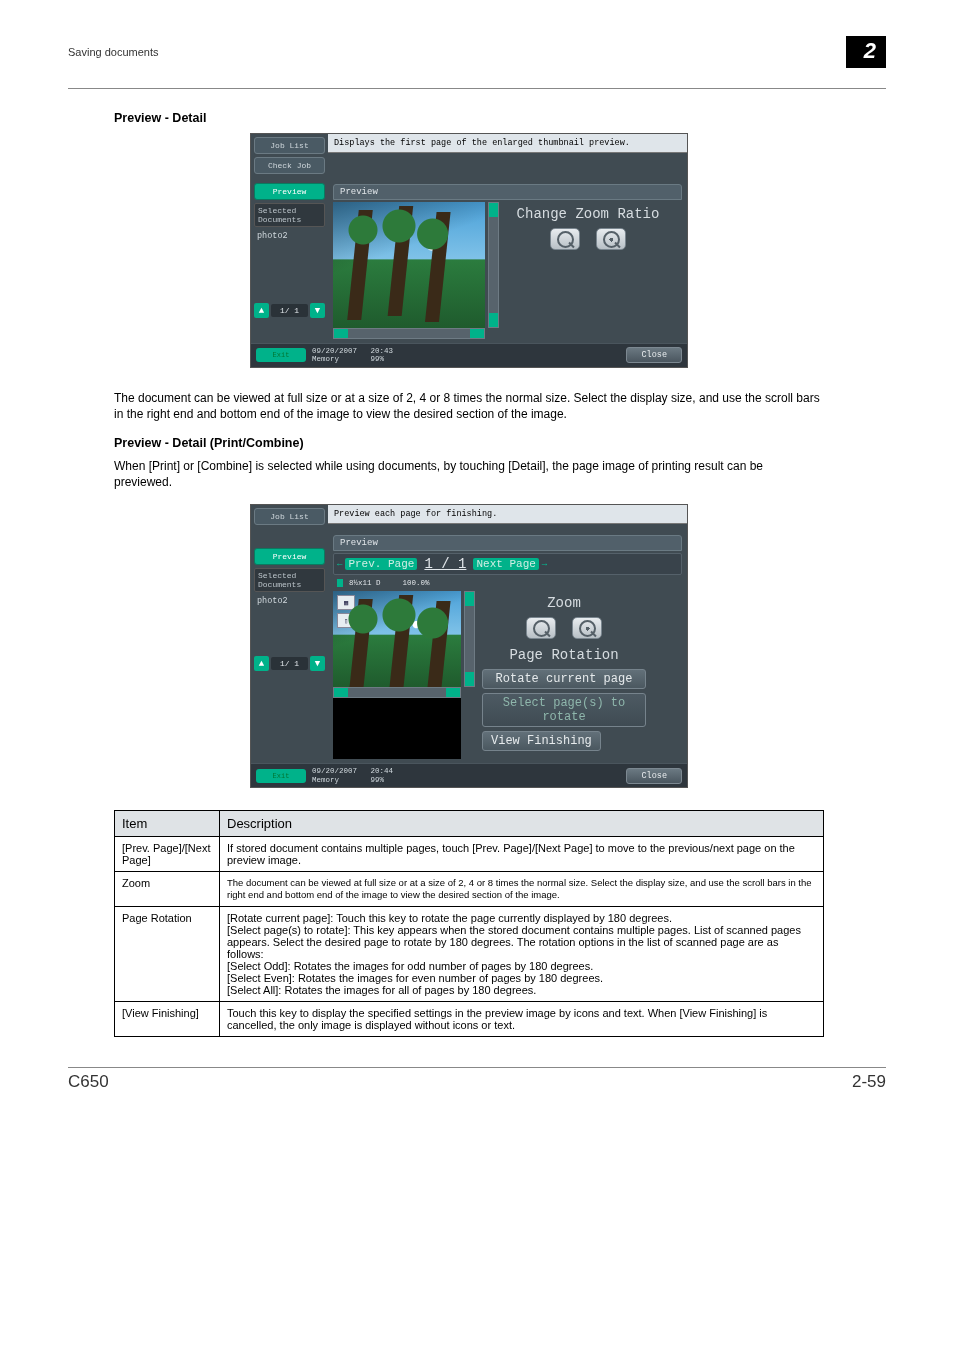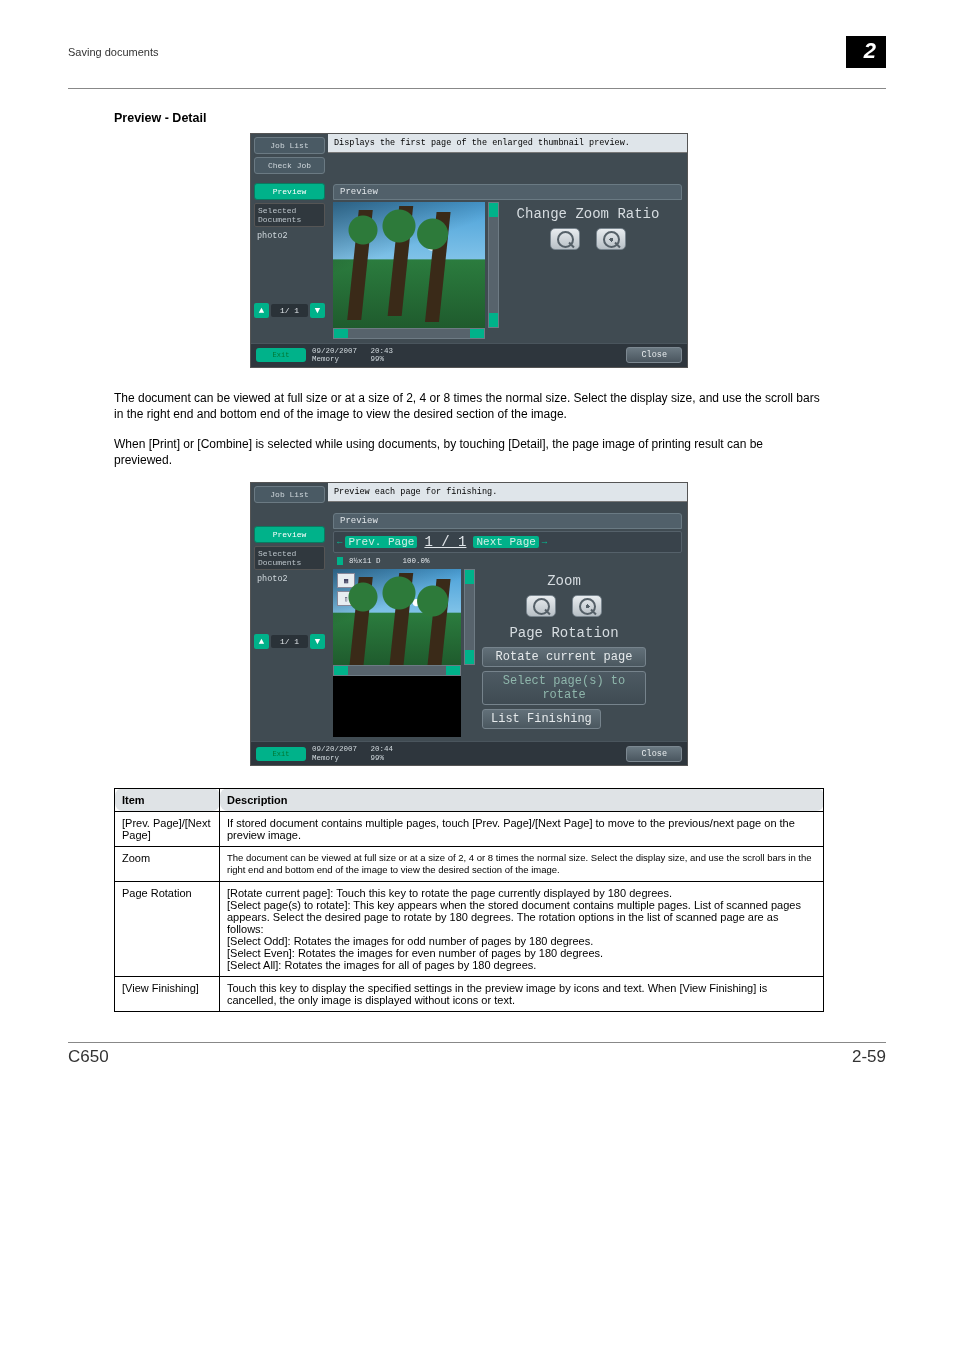--- a/index.html
+++ b/index.html
@@ -373,23 +373,22 @@
     font-size: 11px;
   }
   table.spec th, table.spec td {
     border: 1px solid #000;
     padding: 5px 7px;
     text-align: left;
     vertical-align: top;
   }
   table.spec th {
     background: #dfe3e6;
-    font-weight: bold;
-    font-size: 11px;
-    border-radius: 8px;
+    font-weight: normal;
+    font-size: 13px;
   }
   table.spec td.item { width: 105px; }
   .tiny { font-size: 9.5px; line-height: 1.25; }
 
   
   .page-footer {
     display: flex;
     justify-content: space-between;
     border-top: 1px solid #888;
     padding-top: 4px;
@@ -462,20 +461,21 @@
         <div class="foot-text">
           <span>09/20/2007</span>&nbsp;&nbsp;&nbsp;<span>20:43</span><br>
           <span>Memory</span>&nbsp;&nbsp;&nbsp;&nbsp;&nbsp;&nbsp;&nbsp;<span>99%</span>
         </div>
         <span class="close-btn">Close</span>
       </div>
     </div>
 
     <div class="para">The document can be viewed at full size or at a size of 2, 4 or 8 times the normal size. Select the display size, and use the scroll bars in the right end and bottom end of the image to view the desired section of the image.</div>
 
+    <div class="h3">Preview - Detail (Print/Combine)</div>
     <div class="para">When [Print] or [Combine] is selected while using documents, by touching [Detail], the page image of printing result can be previewed.</div>
 
 
     <div class="printer-ui">
       <div class="pui-row">
         <div class="left-col">
           <span class="tab-btn">Job List</span>
         </div>
         <div class="right-col">
           <div class="top-banner">Preview each page for finishing.</div>
@@ -526,21 +526,21 @@
             </div>
             <div class="side-ctrl">
               <div class="ctrl-label">Zoom</div>
               <div class="zoom-row">
                 <span class="round-icon"></span>
                 <span class="round-icon plus-dot"></span>
               </div>
               <div class="ctrl-label">Page Rotation</div>
               <span class="pill-btn">Rotate current page</span>
               <span class="pill-btn faded">Select page(s) to rotate</span>
-              <span class="pill-btn" style="width:auto;display:inline-block;padding:2px 8px">List Finishing</span>
+              <span class="pill-btn" style="width:auto;display:inline-block;padding:2px 8px">View Finishing</span>
             </div>
           </div>
         </div>
       </div>
       <div class="pui-footer">
         <span class="exit-badge">Exit</span>
         <div class="foot-text">
           <span>09/20/2007</span>&nbsp;&nbsp;&nbsp;<span>20:44</span><br>
           <span>Memory</span>&nbsp;&nbsp;&nbsp;&nbsp;&nbsp;&nbsp;&nbsp;<span>99%</span>
         </div>

